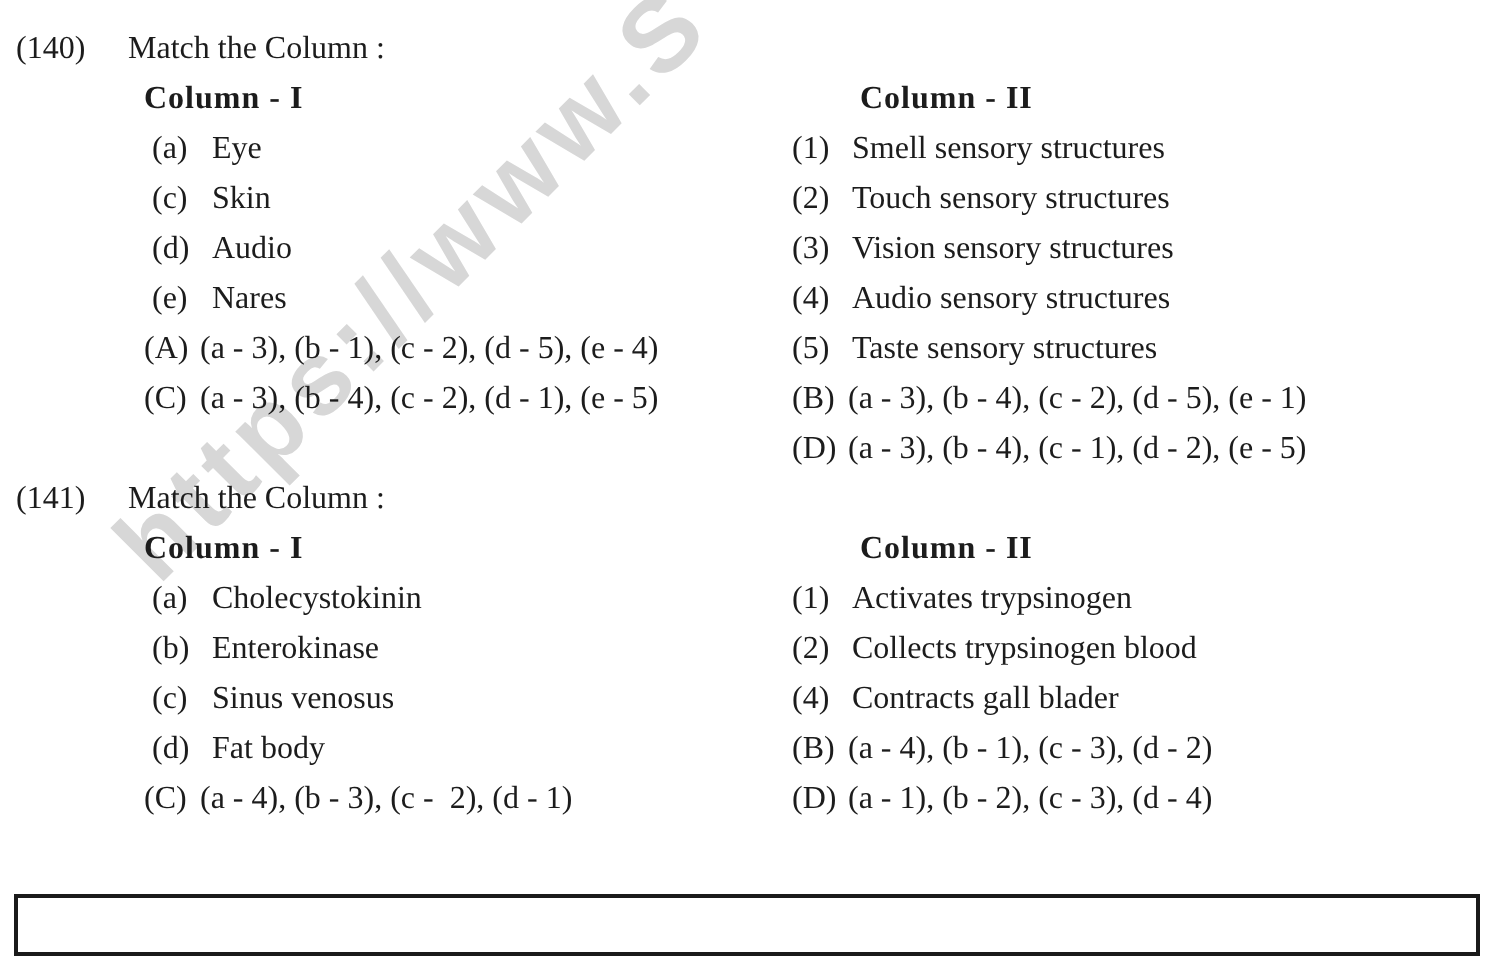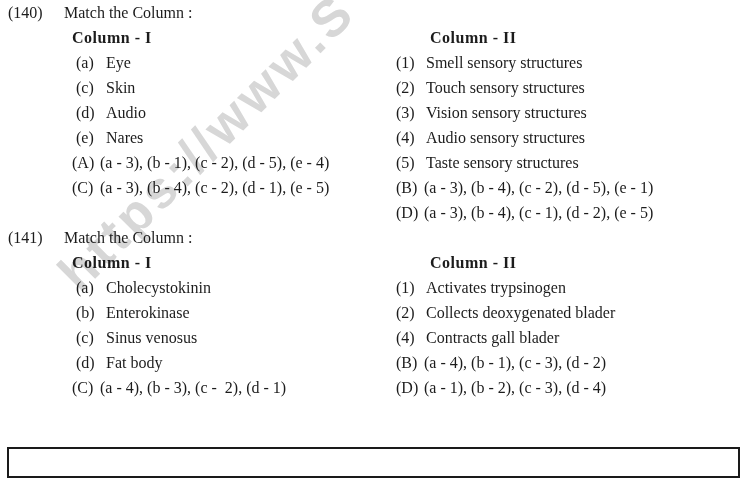--- a/index.html
+++ b/index.html
@@ -20,21 +20,21 @@
     transform-origin: 0 0;
     font-family: "Liberation Sans", sans-serif;
     font-weight: bold;
     font-size: 52px;
     letter-spacing: 4px;
     color: #d7d7d7;
     white-space: pre;
     z-index: 0;
     user-select: none;
   }
-  .content { position: relative; z-index: 1; padding-top: 0; text-decoration: underline; }
+  .content { position: relative; z-index: 1; padding-top: 12px; text-decoration: underline; }
   .question { position: relative; }
   .q-140 { height: 225px; }
   .q-141 { height: 200px; }
   .q-num {
     position: absolute; left: 8px; top: 0;
     height: 25px; line-height: 25px; font-size: 16px;
   }
   .q-title {
     position: absolute; left: 64px; top: 0;
     height: 25px; line-height: 25px; font-size: 16px;
@@ -107,21 +107,21 @@
         <div class="row item"><span class="lbl">(a)</span><span class="txt">Cholecystokinin</span></div>
         <div class="row item"><span class="lbl">(b)</span><span class="txt">Enterokinase</span></div>
         <div class="row item"><span class="lbl">(c)</span><span class="txt">Sinus venosus</span></div>
         <div class="row item"><span class="lbl">(d)</span><span class="txt">Fat body</span></div>
         <div class="row opt"><span class="lbl">(C)</span><span class="txt">(a - 4), (b - 3), (c -  2), (d - 1)</span></div>
       </div>
 
       <div class="col col2">
         <div class="row hdr">Column - II</div>
         <div class="row item"><span class="lbl">(1)</span><span class="txt">Activates trypsinogen</span></div>
-        <div class="row item"><span class="lbl">(2)</span><span class="txt">Collects deoxygenated blader</span></div>
+        <div class="row item"><span class="lbl">(2)</span><span class="txt">Collects trypsinogen blood</span></div>
         <div class="row item"><span class="lbl">(4)</span><span class="txt">Contracts gall blader</span></div>
         <div class="row opt"><span class="lbl">(B)</span><span class="txt">(a - 4), (b - 1), (c - 3), (d - 2)</span></div>
         <div class="row opt"><span class="lbl">(D)</span><span class="txt">(a - 1), (b - 2), (c - 3), (d - 4)</span></div>
       </div>
     </div>
 
   </div>
 
   <div class="answers-box">
     <span class="ans-label">Answers :</span><span class="ans-text">(134-A), (135-B), (136-C), (137-A), (138-C), (139-A), (140-B), (141-A)</span>

